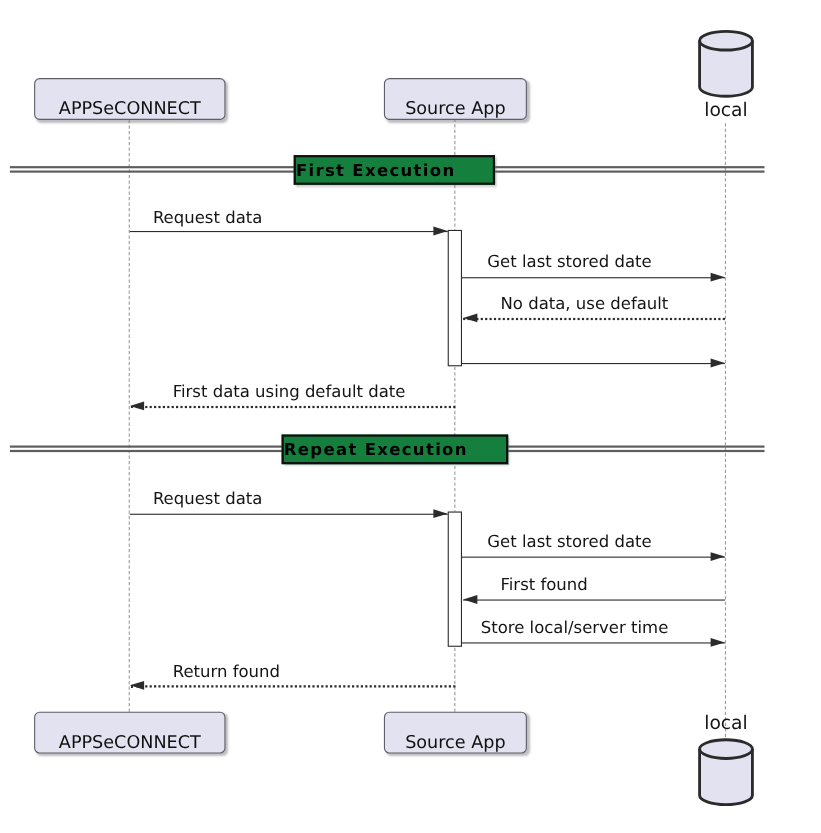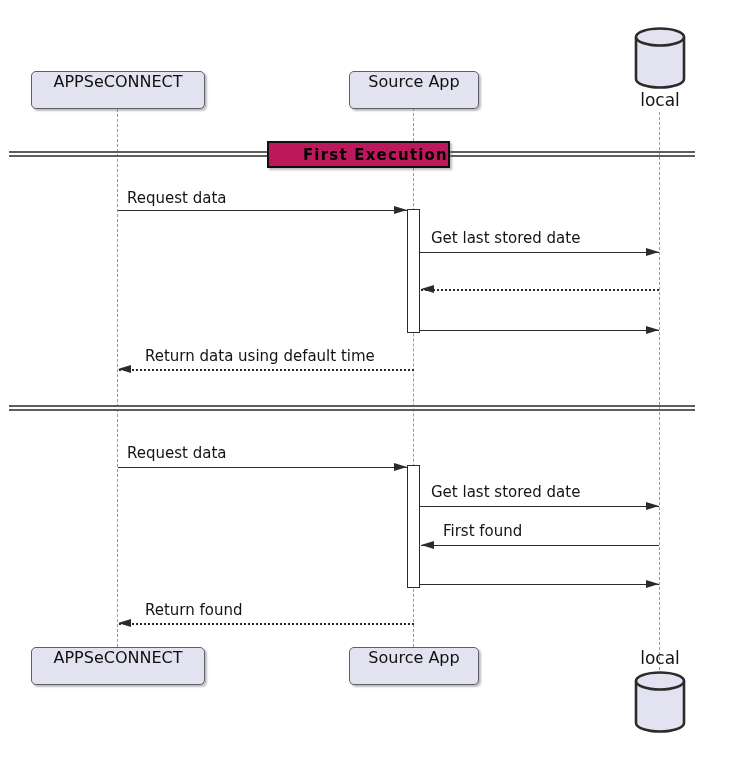--- a/index.html
+++ b/index.html
@@ -3,92 +3,97 @@
 <meta charset="utf-8">
 <style>
   html,body{margin:0;padding:0;background:#ffffff;}
   #canvas{
     position:relative;width:746px;height:757px;background:#ffffff;overflow:hidden;
     font-family:"DejaVu Sans","Liberation Sans",sans-serif;color:#141414;
   }
   .lifeline{position:absolute;width:0;border-left:1.6px dashed #9a9a9a;}
   .participant{
     position:absolute;background:#E2E2F0;border:1.6px solid #5e5e68;border-radius:5px;
-    display:flex;align-items:flex-start;justify-content:center;font-size:16px;color:#101010;
+    display:flex;align-items:flex-end;justify-content:center;font-size:16px;color:#101010;
     box-shadow:2px 2px 2px rgba(110,110,120,.45);box-sizing:border-box;
   }
   .divider-line{position:absolute;height:2px;background:#5e5e5e;}
   .divider-box{
-    position:absolute;background:#be185d;border:2px solid #101010;box-sizing:border-box;
-    display:flex;align-items:center;justify-content:flex-end;
+    position:absolute;background:#15803d;border:2px solid #101010;box-sizing:border-box;
+    display:flex;align-items:center;justify-content:flex-start;
     font-size:15px;font-weight:bold;letter-spacing:1.2px;color:#000;
     box-shadow:2px 2px 2px rgba(110,110,120,.45);
   }
   .activation{position:absolute;width:11px;background:#ffffff;border:1.6px solid #2b2b2b;box-sizing:content-box;}
   .msg-line{position:absolute;height:0;}
   .msg-line.solid{border-top:1.6px solid #2b2b2b;}
   .msg-line.dashed{border-top:2px dotted #2b2b2b;}
   .ah{position:absolute;width:0;height:0;border-top:4.5px solid transparent;border-bottom:4.5px solid transparent;}
   .ah.r{border-left:13px solid #2b2b2b;}
   .ah.l{border-right:13px solid #2b2b2b;}
-  .msg-label{position:absolute;font-size:15px;white-space:nowrap;color:#141414;}
+  .msg-label{position:absolute;font-size:15px;white-space:nowrap;color:#141414;margin-left:12px;}
   .db-label{position:absolute;font-size:17px;text-align:center;width:64px;color:#141414;}
   .db{position:absolute;}
 </style>
 </head>
 <body>
 
 <div id="canvas">
 
   <div class="lifeline" style="left:117px;top:109px;height:538px;"></div>
   <div class="lifeline" style="left:413px;top:108px;height:539px;"></div>
   <div class="lifeline" style="left:659px;top:112px;height:558px;"></div>
 
   <div class="divider-line" style="left:9px;top:151px;width:686px;"></div>
   <div class="divider-line" style="left:9px;top:155px;width:686px;"></div>
   <div class="divider-box" style="left:267px;top:141px;width:183px;height:27px;">
     <span>First Execution</span>
   </div>
 
   <div class="divider-line" style="left:9px;top:405px;width:686px;"></div>
   <div class="divider-line" style="left:9px;top:409px;width:686px;"></div>
+  <div class="divider-box" style="left:256px;top:395px;width:206px;height:27px;">
+    <span>Repeat Execution</span>
+  </div>
 
   <div class="activation" style="left:407px;top:209px;height:122px;"></div>
   <div class="activation" style="left:407px;top:465px;height:121px;"></div>
 
   <div class="msg-label" style="left:127px;top:189px;">Request data</div>
   <div class="msg-line solid" style="left:118px;top:210px;width:289px;"></div>
   <div class="ah r" style="left:394px;top:206px;"></div>
 
   <div class="msg-label" style="left:431px;top:229px;">Get last stored date</div>
   <div class="msg-line solid" style="left:420px;top:252px;width:239px;"></div>
   <div class="ah r" style="left:646px;top:248px;"></div>
 
+  <div class="msg-label" style="left:443px;top:267px;">No data, use default</div>
   <div class="msg-line dashed" style="left:421px;top:289px;width:238px;"></div>
   <div class="ah l" style="left:421px;top:285px;"></div>
 
   <div class="msg-line solid" style="left:420px;top:330px;width:239px;"></div>
   <div class="ah r" style="left:646px;top:326px;"></div>
 
-  <div class="msg-label" style="left:145px;top:347px;">Return data using default time</div>
+  <div class="msg-label" style="left:145px;top:347px;">First data using default date</div>
   <div class="msg-line dashed" style="left:119px;top:369px;width:295px;"></div>
   <div class="ah l" style="left:118px;top:365px;"></div>
 
   <div class="msg-label" style="left:127px;top:444px;">Request data</div>
   <div class="msg-line solid" style="left:118px;top:467px;width:289px;"></div>
   <div class="ah r" style="left:394px;top:463px;"></div>
 
   <div class="msg-label" style="left:431px;top:483px;">Get last stored date</div>
   <div class="msg-line solid" style="left:420px;top:506px;width:239px;"></div>
   <div class="ah r" style="left:646px;top:502px;"></div>
 
   <div class="msg-label" style="left:443px;top:522px;">First found</div>
   <div class="msg-line solid" style="left:421px;top:545px;width:238px;"></div>
   <div class="ah l" style="left:421px;top:541px;"></div>
 
+  <div class="msg-label" style="left:425px;top:561px;">Store local/server time</div>
   <div class="msg-line solid" style="left:420px;top:584px;width:239px;"></div>
   <div class="ah r" style="left:646px;top:580px;"></div>
 
   <div class="msg-label" style="left:145px;top:601px;">Return found</div>
   <div class="msg-line dashed" style="left:119px;top:623px;width:295px;"></div>
   <div class="ah l" style="left:118px;top:619px;"></div>
 
   <div class="participant" style="left:31px;top:71px;width:174px;height:38px;">
     <span>APPSeCONNECT</span>
   </div>

